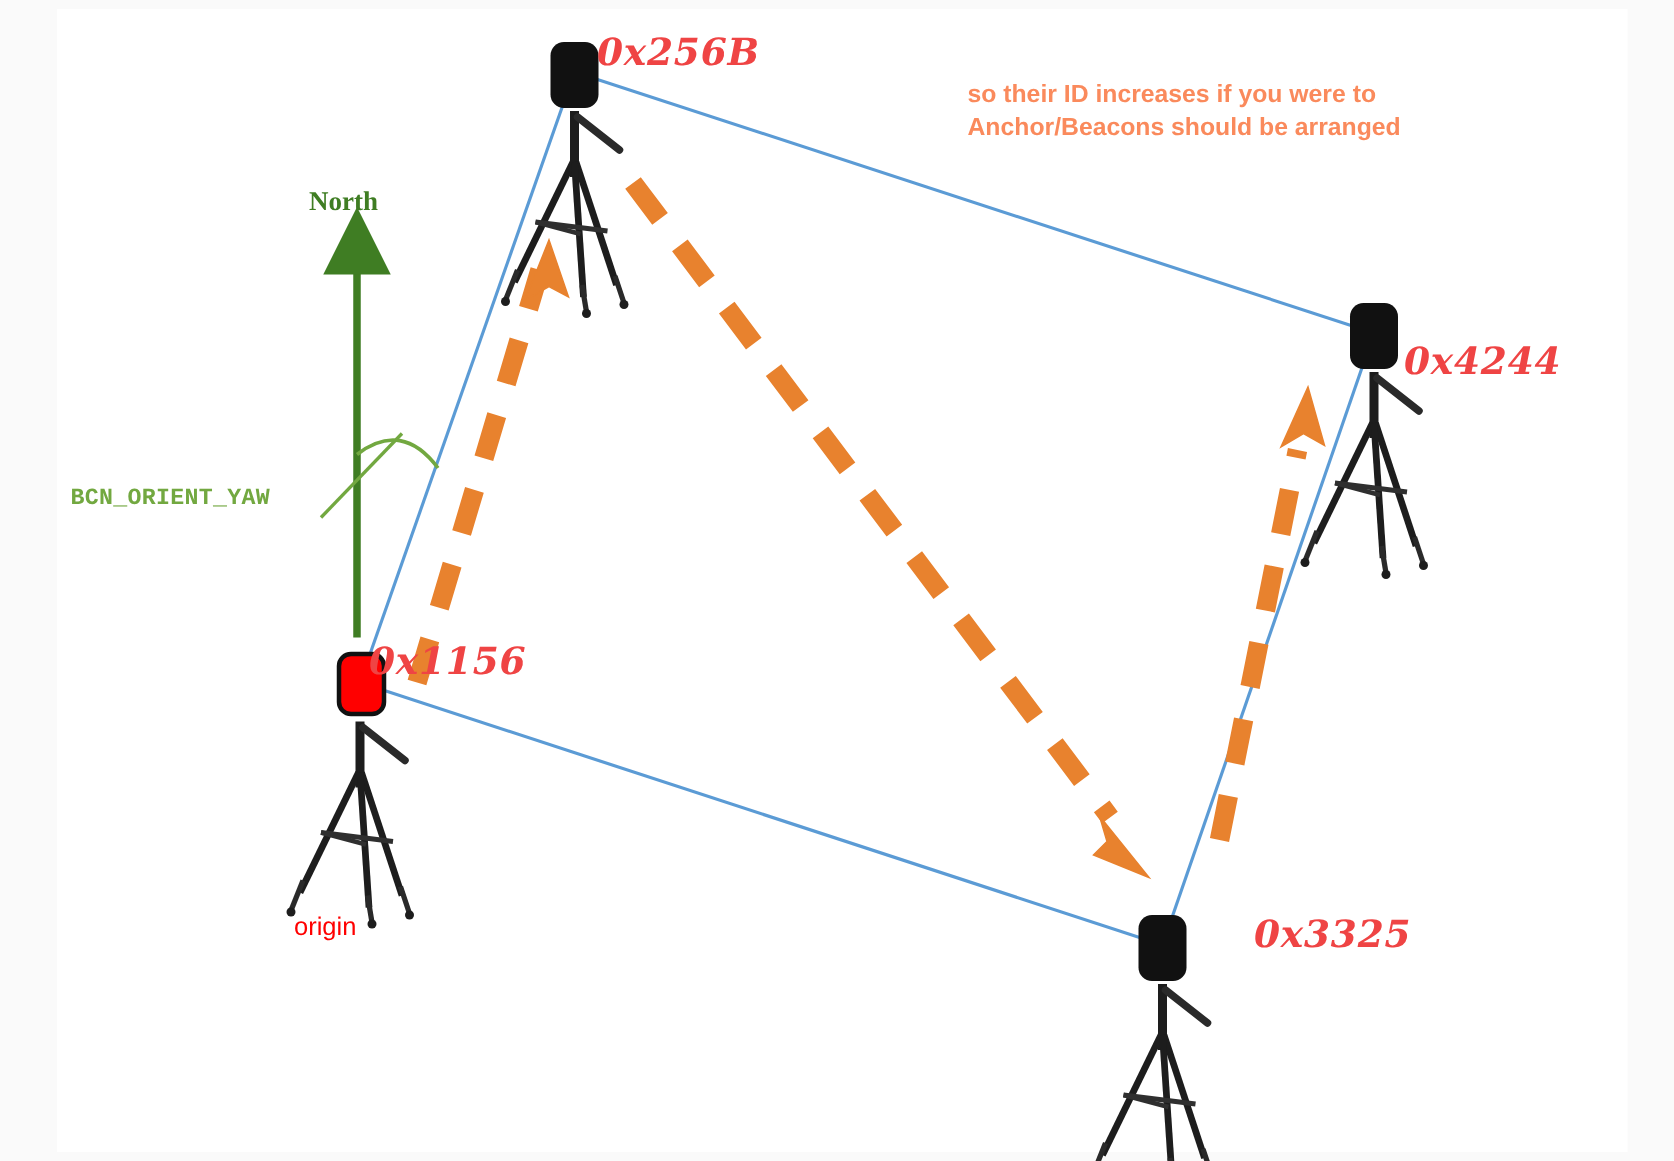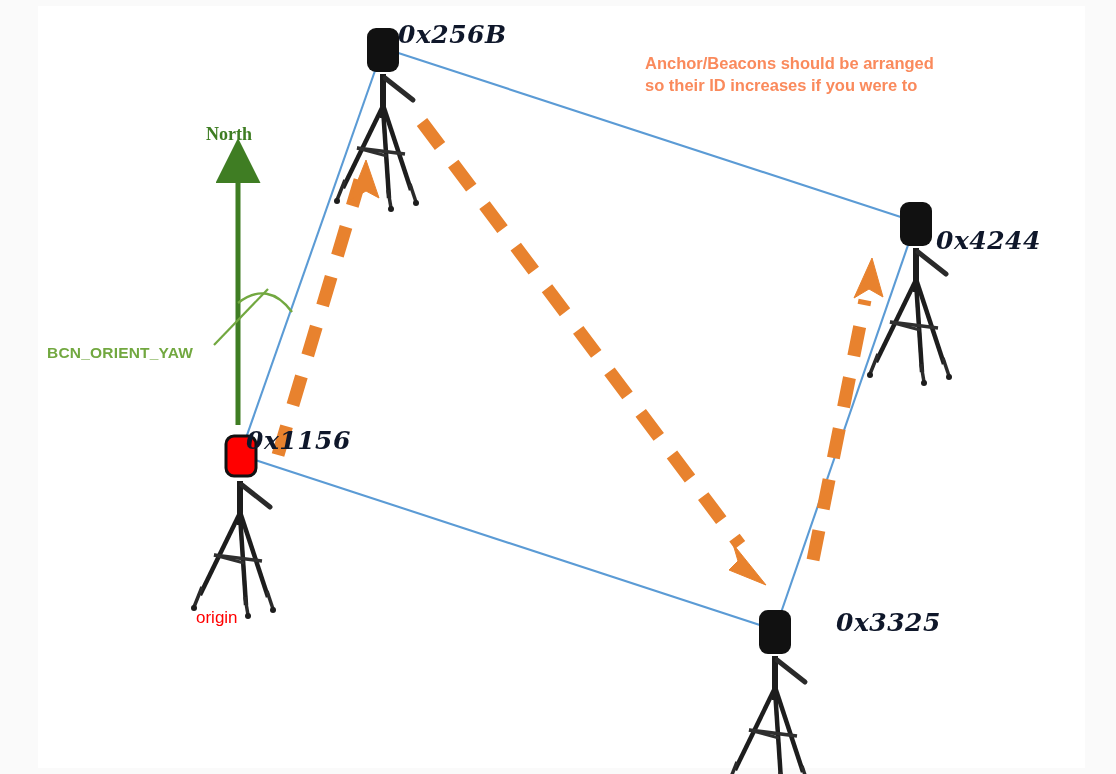--- a/index.html
+++ b/index.html
@@ -22,21 +22,21 @@
   }
   svg#art{position:absolute;left:0;top:0;width:1116px;height:774px;}
 
   .lbl{position:absolute;white-space:nowrap;}
 
   .beacon-id{
     font-family:"DejaVu Serif", serif;
     font-style:italic;
     font-weight:700;
     font-size:25px;
-    color:#0f172a;
+    color:#ef4444;
     letter-spacing:0.5px;
   }
   .note{
     font-family:"Liberation Sans", sans-serif;
     font-weight:700;
     font-size:16.5px;
     line-height:22px;
     color:#fa8a5c;
   }
   .north-lbl{
@@ -135,27 +135,27 @@
       <rect x="759" y="610" width="32" height="44" rx="9" ry="9" fill="#111111"></rect>
     </g>
 
     <g>
       <use href="#tripod" x="240" y="455"></use>
       <rect x="226" y="436" width="30" height="40" rx="8" ry="8" fill="#ff0000" stroke="#111111" stroke-width="3"></rect>
     </g>
   </svg>
 
   <div class="lbl note" style="left:645px;top:52px;">
+    <div>so their ID increases if you were to</div>
     <div>Anchor/Beacons should be arranged</div>
-    <div>so their ID increases if you were to</div>
   </div>
 
   <div class="lbl north-lbl" style="left:206px;top:124px;">North</div>
 
-  <div class="lbl yaw-lbl" style="left:47px;top:344px;">BCN_ORIENT_YAW</div>
+  <div class="lbl yaw-lbl" style="left:47px;top:323px;font-family:Liberation Mono, monospace;">BCN_ORIENT_YAW</div>
 
   <div class="lbl origin-lbl" style="left:196px;top:568px;">origin</div>
 
   <div class="lbl beacon-id" style="left:398px;top:20px;">0x256B</div>
 
   <div class="lbl beacon-id" style="left:936px;top:226px;">0x4244</div>
 
   <div class="lbl beacon-id" style="left:246px;top:426px;">0x1156</div>
 
   <div class="lbl beacon-id" style="left:836px;top:608px;">0x3325</div>

